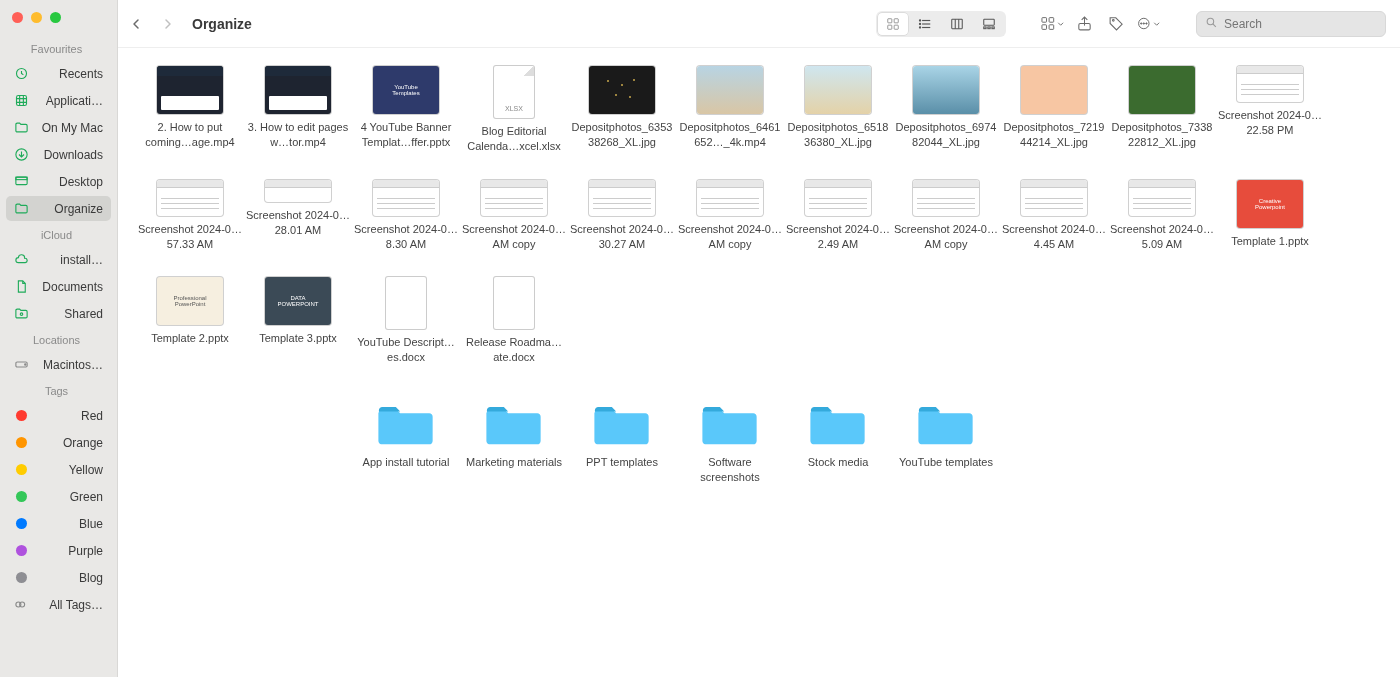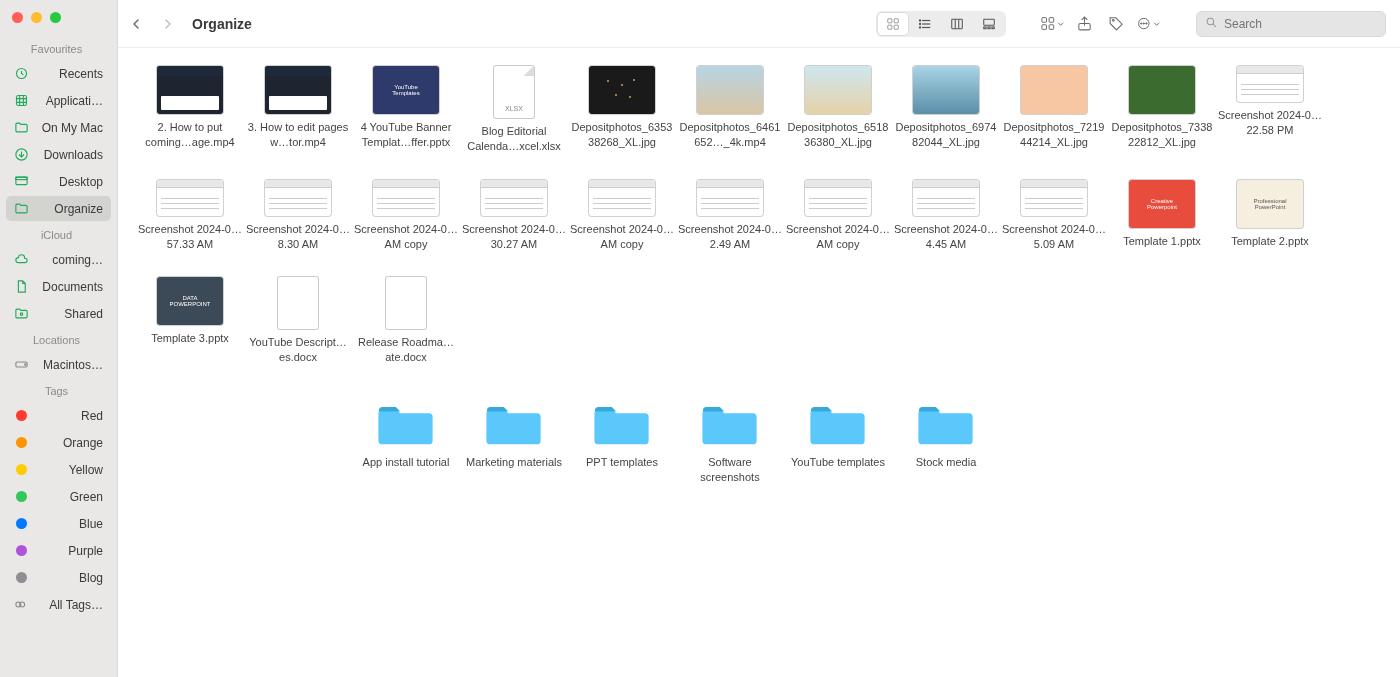--- a/index.html
+++ b/index.html
@@ -121,21 +121,21 @@
       </div>
 
     <div class="sb-section-label">iCloud</div>
     <div id="sb-icloud">
         <div class="sb-item">
           <span class="ic">
             <svg viewBox="0 0 24 24" fill="none" stroke="#1fab5a" stroke-width="1.8">
               <path d="M18 17H7a4 4 0 010-8 5 5 0 0110 1 3.5 3.5 0 011 7z"></path>
             </svg>
           </span>
-          <span class="lbl">coming…</span>
+          <span class="lbl">install…</span>
         </div>
         <div class="sb-item">
           <span class="ic">
             <svg viewBox="0 0 24 24" fill="none" stroke="#1fab5a" stroke-width="1.8">
               <path d="M7 3h7l4 4v14H7z"></path>
               <polyline points="14 3 14 7 18 7"></polyline>
             </svg>
           </span>
           <span class="lbl">Documents</span>
         </div>
@@ -394,20 +394,27 @@
             <div class="fname">Screenshot 2024-0…22.58 PM</div>
           </div>
           <div class="file-item">
             <div class="thumb" style="background:#fff;position:relative;height:36px;display:block;padding:0">
               <div class="bar-light"></div>
               <div class="table-lines" style="position:absolute;top:8px;left:0;right:0;bottom:0"></div>
             </div>
             <div class="fname">Screenshot 2024-0…57.33 AM</div>
           </div>
           <div class="file-item">
+            <div class="thumb" style="background:#fff;position:relative;height:22px;display:block;padding:0">
+              <div class="bar-light"></div>
+              <div class="table-lines" style="position:absolute;top:8px;left:0;right:0;bottom:0"></div>
+            </div>
+            <div class="fname">Screenshot 2024-0…28.01 AM</div>
+          </div>
+          <div class="file-item">
             <div class="thumb" style="background:#fff;position:relative;height:36px;display:block;padding:0">
               <div class="bar-light"></div>
               <div class="table-lines" style="position:absolute;top:8px;left:0;right:0;bottom:0"></div>
             </div>
             <div class="fname">Screenshot 2024-0…8.30 AM</div>
           </div>
           <div class="file-item">
             <div class="thumb" style="background:#fff;position:relative;height:36px;display:block;padding:0">
               <div class="bar-light"></div>
               <div class="table-lines" style="position:absolute;top:8px;left:0;right:0;bottom:0"></div>
@@ -531,28 +538,28 @@
     </div>
             <div class="fname">Software screenshots</div>
           </div>
           <div class="file-item">
             <div class="folder-ic">
       <svg viewBox="0 0 64 48">
                 <path fill="#5ac8fa" d="M4 12c0-2 1.5-3.5 3.5-3.5h14L26 13h30c2 0 3.5 1.5 3.5 3.5v25c0 2-1.5 3.5-3.5 3.5h-48C5 45 3.5 43.5 3.5 41.5V12z"></path>
                 <path fill="#34aadc" d="M4 10c0-2 1.5-3.5 3.5-3.5h14L26 11H4z"></path>
               </svg>
     </div>
-            <div class="fname">YouTube templates</div>
+            <div class="fname">Stock media</div>
           </div>
           <div class="file-item">
             <div class="folder-ic">
       <svg viewBox="0 0 64 48">
                 <path fill="#5ac8fa" d="M4 12c0-2 1.5-3.5 3.5-3.5h14L26 13h30c2 0 3.5 1.5 3.5 3.5v25c0 2-1.5 3.5-3.5 3.5h-48C5 45 3.5 43.5 3.5 41.5V12z"></path>
                 <path fill="#34aadc" d="M4 10c0-2 1.5-3.5 3.5-3.5h14L26 11H4z"></path>
               </svg>
     </div>
-            <div class="fname">Stock media</div>
+            <div class="fname">YouTube templates</div>
           </div>
         </div>
     </div>
 
   </div>
 </div>
 
 </body></html>

